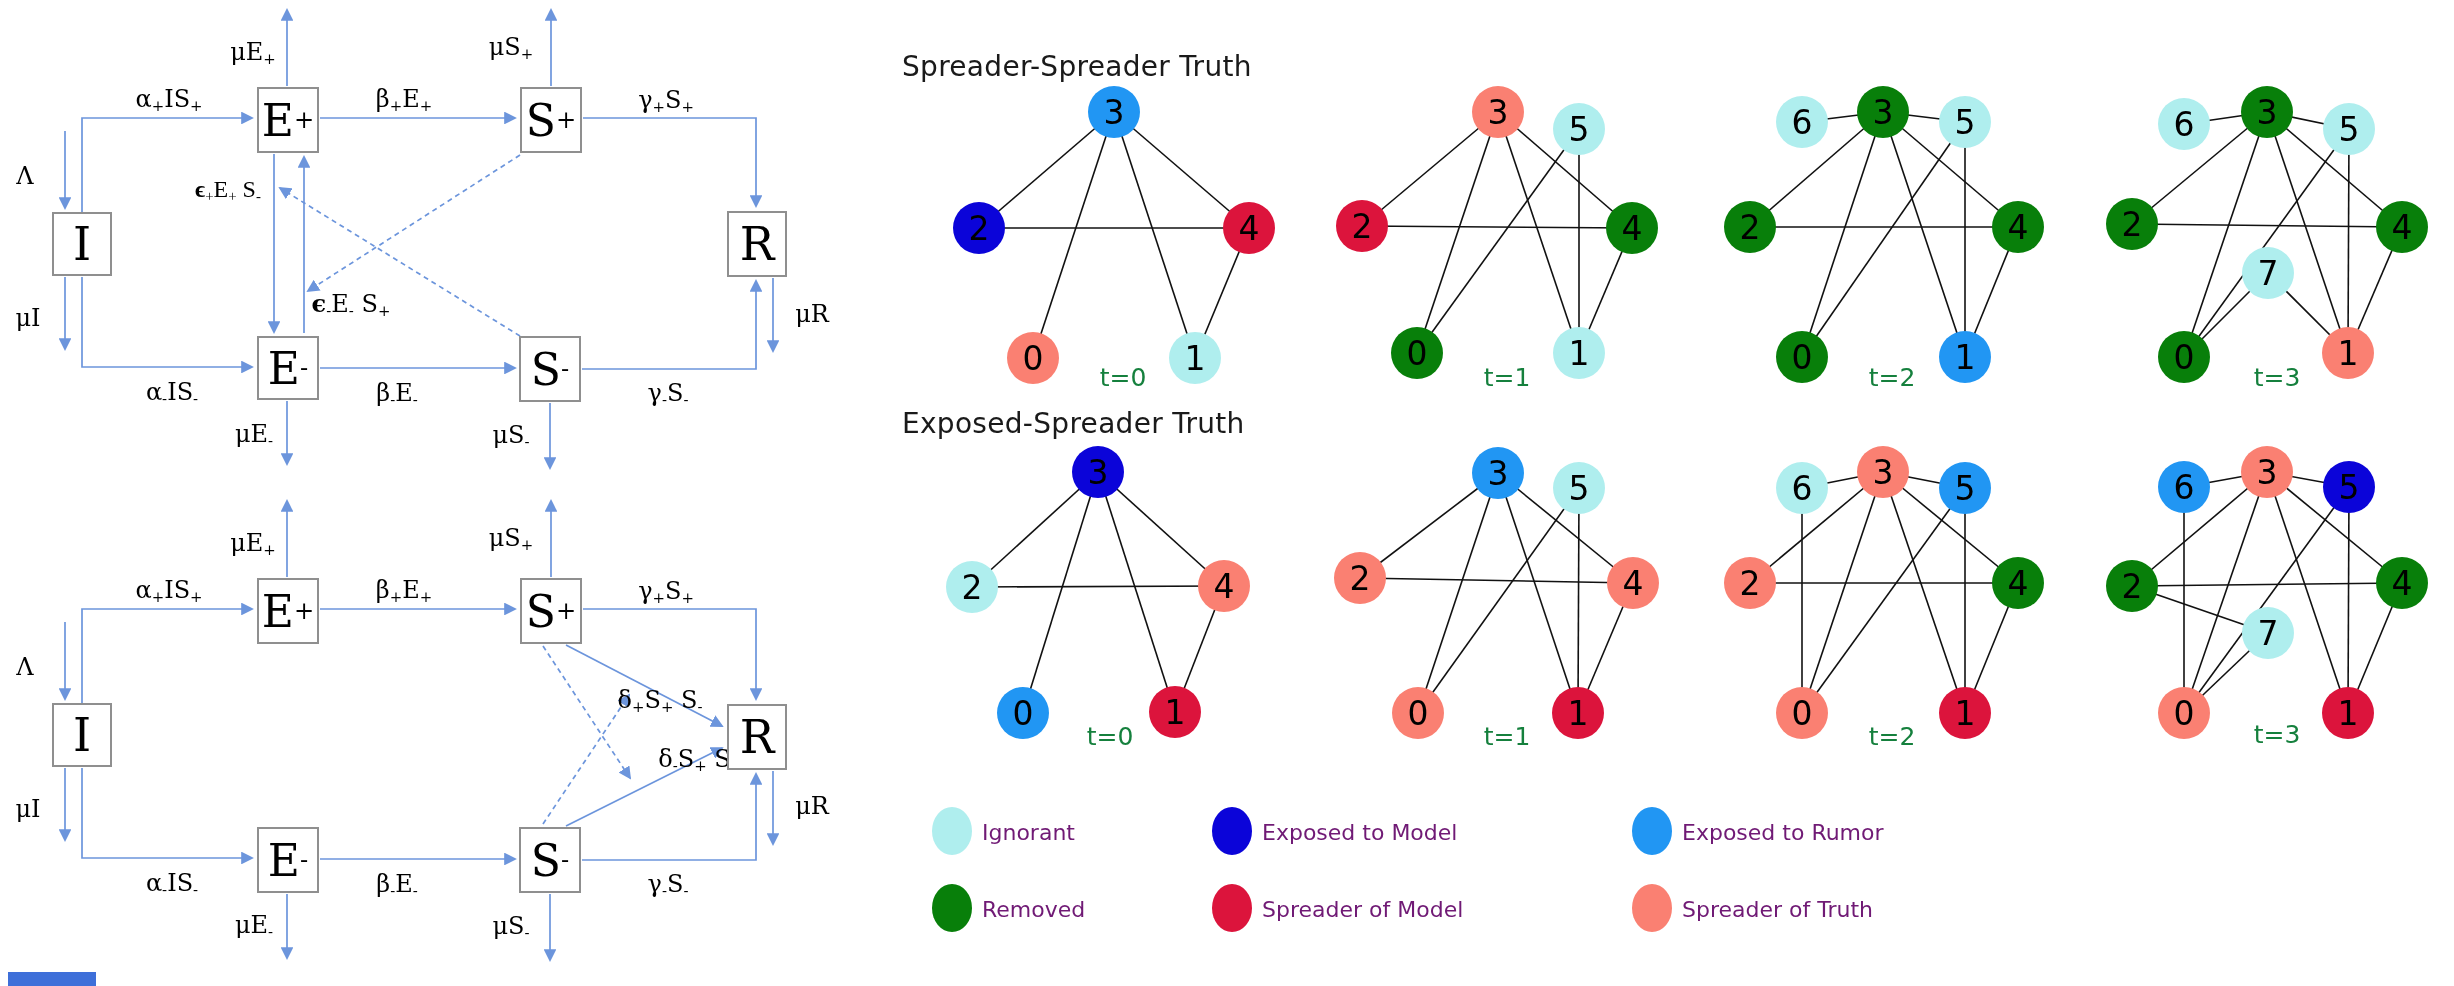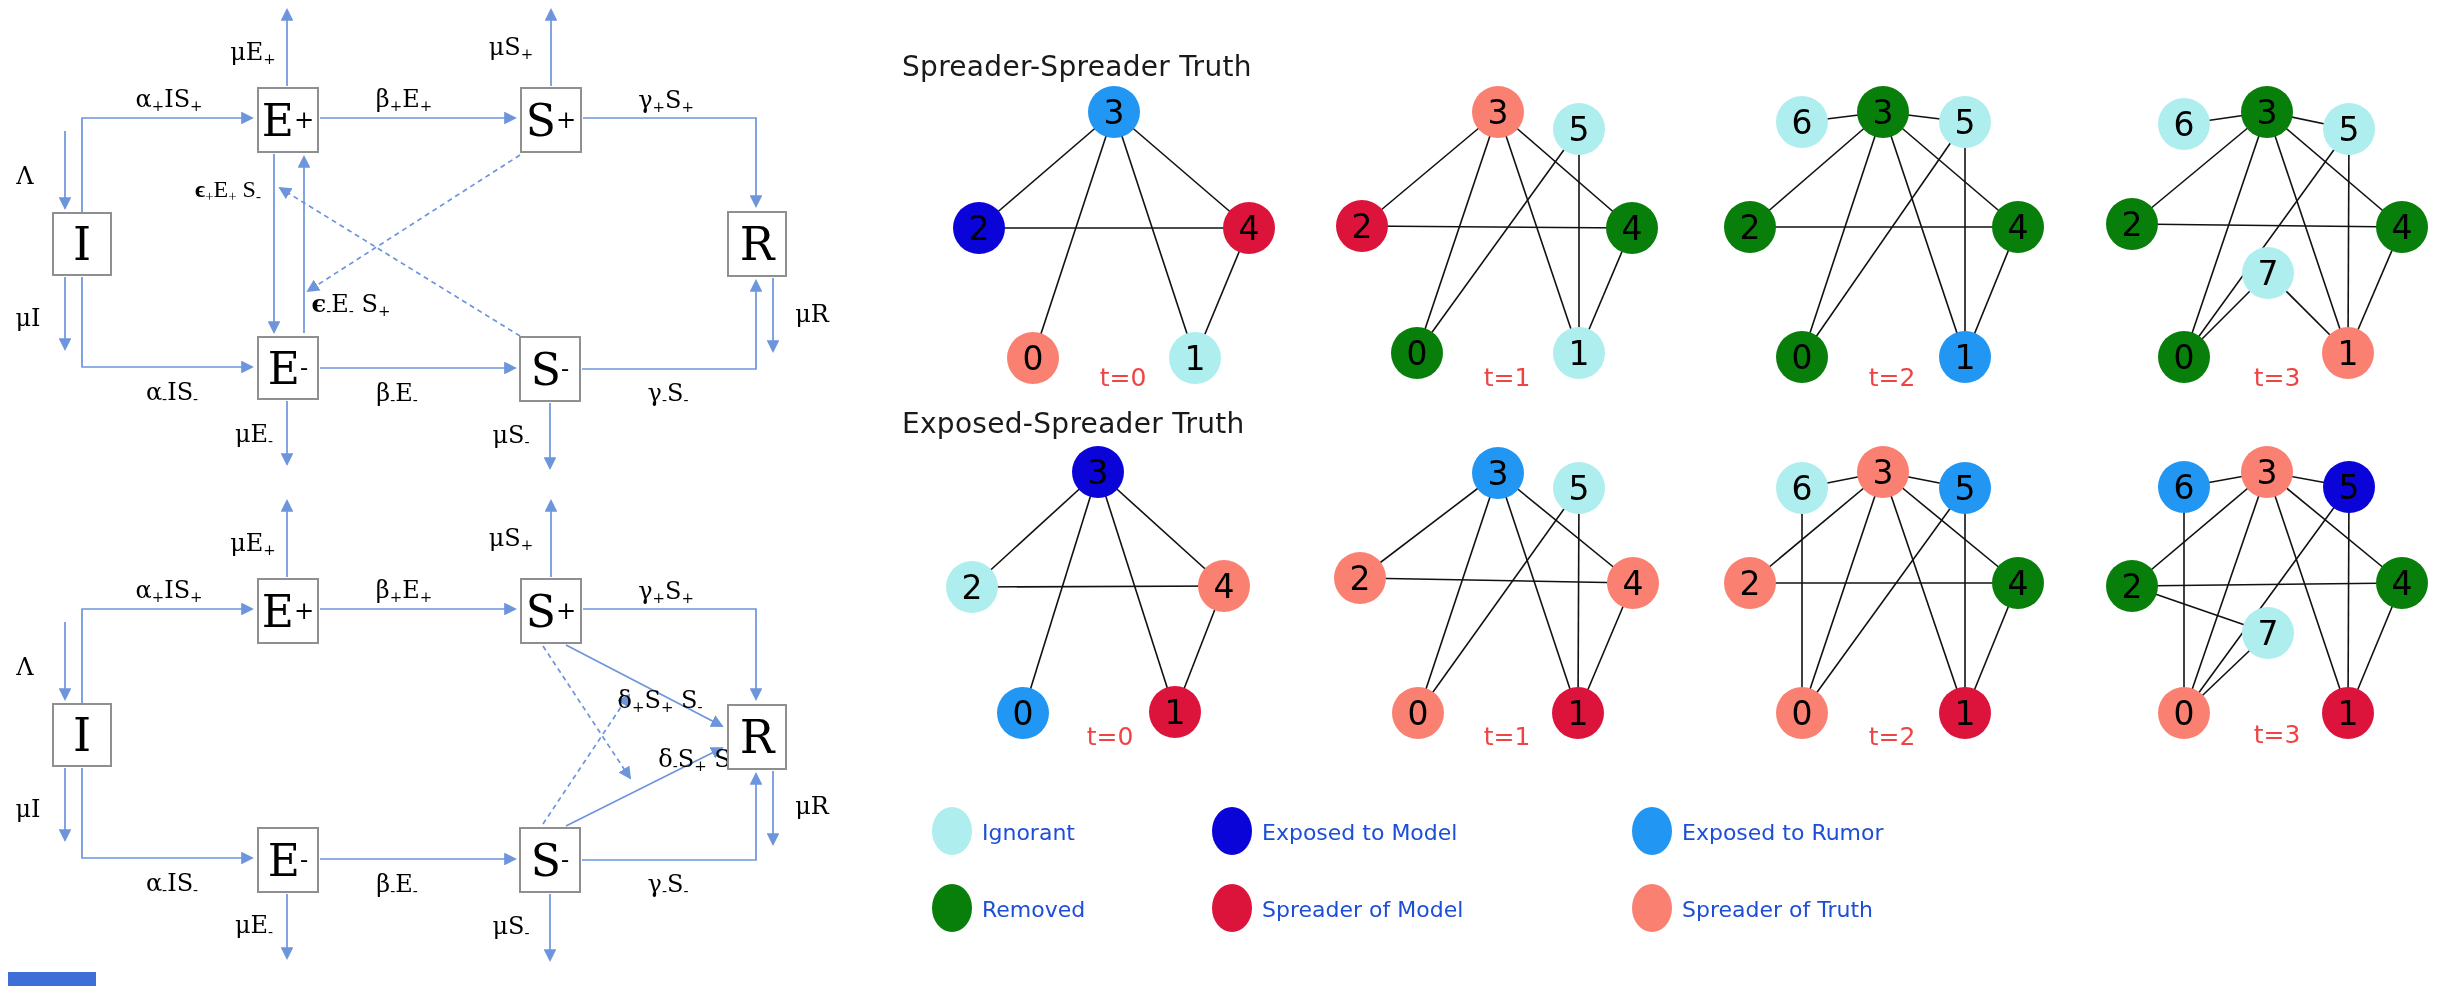--- a/index.html
+++ b/index.html
@@ -10,23 +10,23 @@
             background:#ffffff;border:2px solid #8f8f8f;
             font-family:"DejaVu Serif","Liberation Serif",serif;color:#000;}
   .flow-box sub{font-size:.55em;line-height:0;vertical-align:-0.35em;}
   .flow-label{position:absolute;z-index:2;transform:translate(-50%,-50%);white-space:nowrap;
               font-family:"DejaVu Serif","Liberation Serif",serif;font-size:24px;color:#000;}
   .flow-label sub{font-size:.62em;line-height:0;vertical-align:-0.28em;}
   .net-title{position:absolute;z-index:2;font-size:28px;letter-spacing:.3px;white-space:nowrap;}
   .graph-node{position:absolute;z-index:3;width:52px;height:52px;border-radius:50%;
               display:flex;align-items:center;justify-content:center;
               font-size:33px;color:#000;}
-  .t-label{position:absolute;z-index:2;transform:translate(-50%,-50%);font-size:25px;color:#ef4444;white-space:nowrap;}
+  .t-label{position:absolute;z-index:2;transform:translate(-50%,-50%);font-size:25px;color:#15803d;white-space:nowrap;}
   .legend-swatch{position:absolute;z-index:2;border-radius:50%;}
-  .legend-label{position:absolute;z-index:2;transform:translateY(-50%);font-size:22px;color:#1d4ed8;white-space:nowrap;}
+  .legend-label{position:absolute;z-index:2;transform:translateY(-50%);font-size:22px;color:#701a75;white-space:nowrap;}
   .artifact{position:absolute;z-index:2;}
 </style>
 </head>
 <body>
 
 <div id="canvas" style="background: rgb(255, 255, 255);">
   <svg id="overlay-svg" width="2454" height="986" viewBox="0 0 2454 986" xmlns="http://www.w3.org/2000/svg">
     <defs>
       <marker id="ah" viewBox="0 0 10 10" refX="8.5" refY="5" markerWidth="7.5" markerHeight="7.5" orient="auto-start-reverse">
         <path id="ah-path" d="M 0 0 L 10 5 L 0 10 z" fill="#6C95DC"></path>

